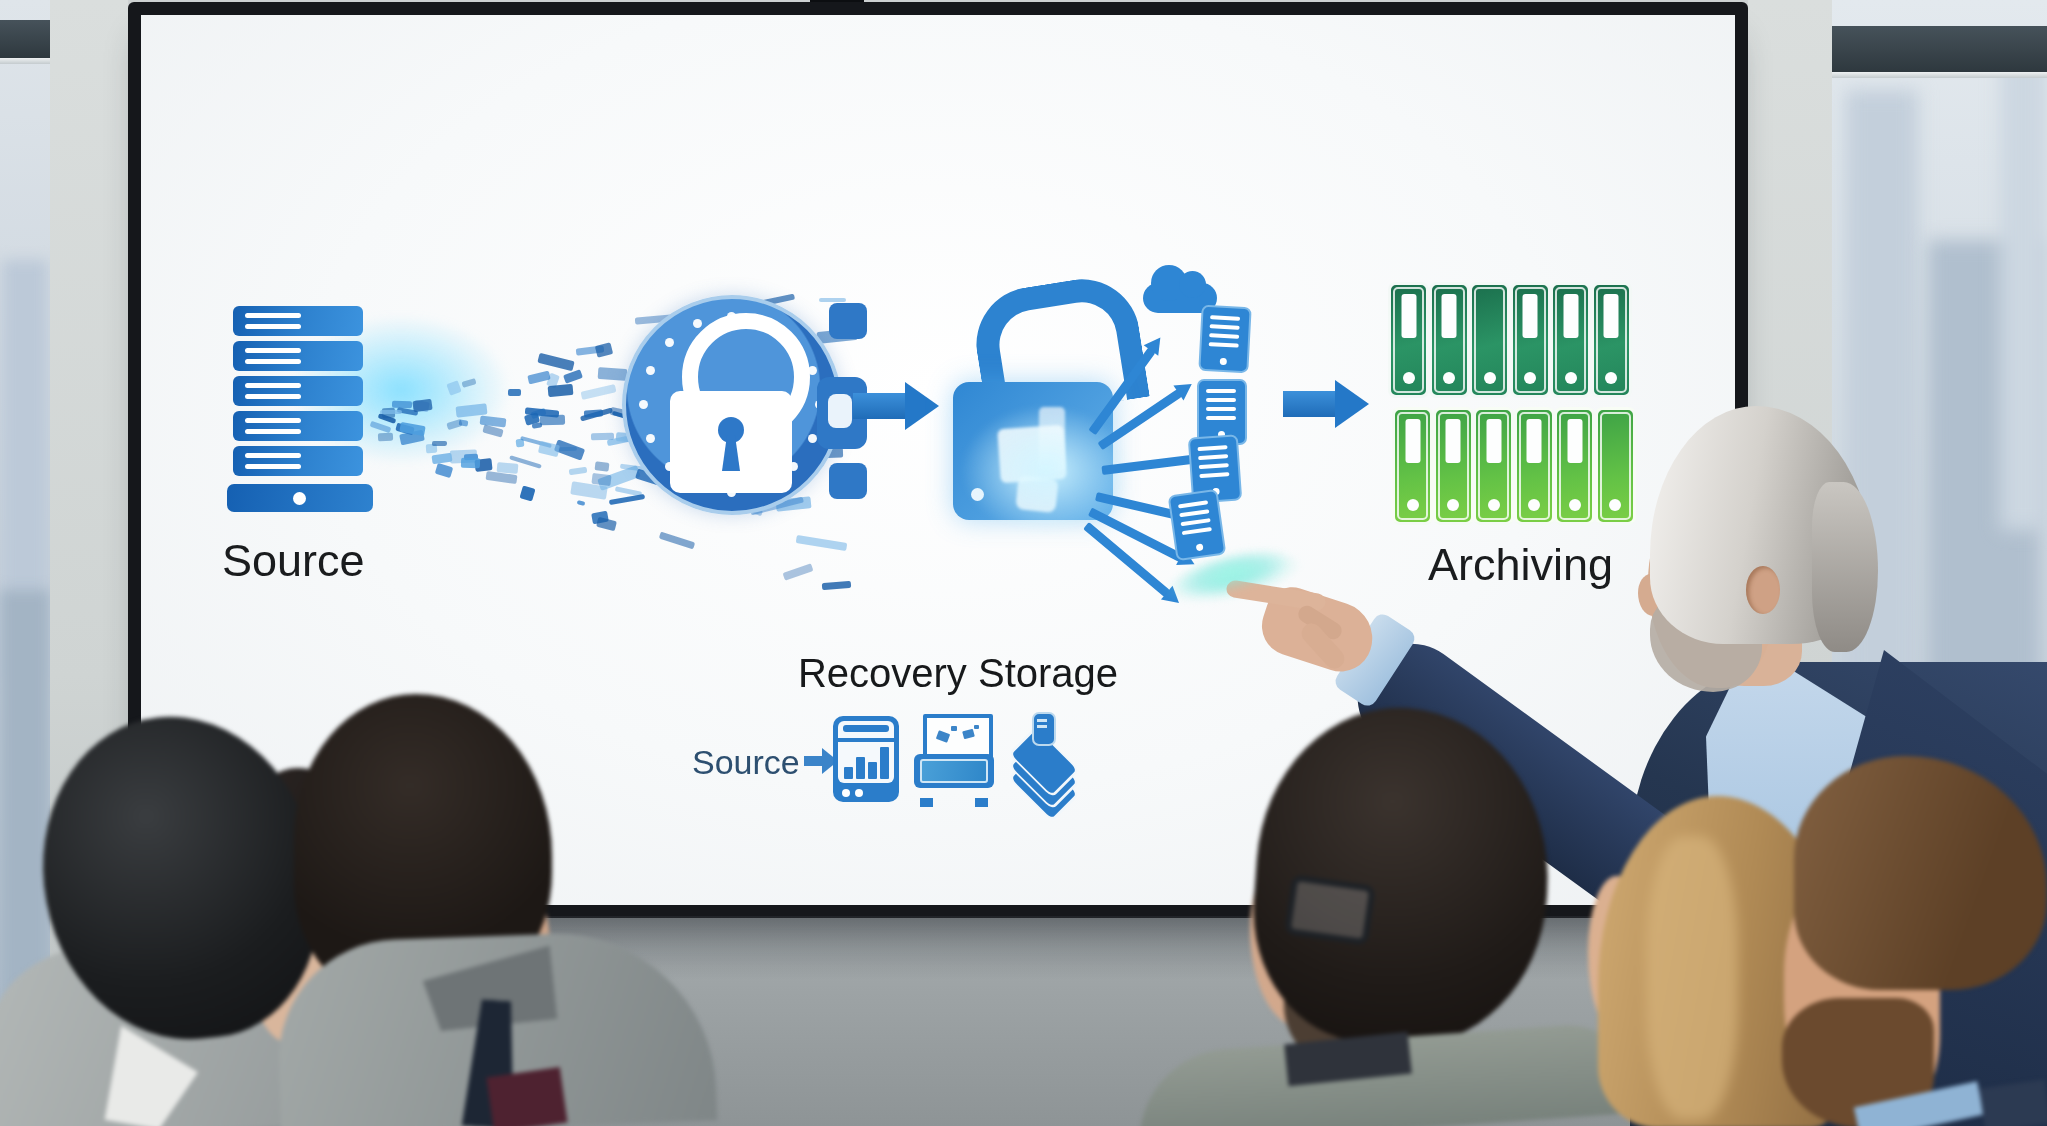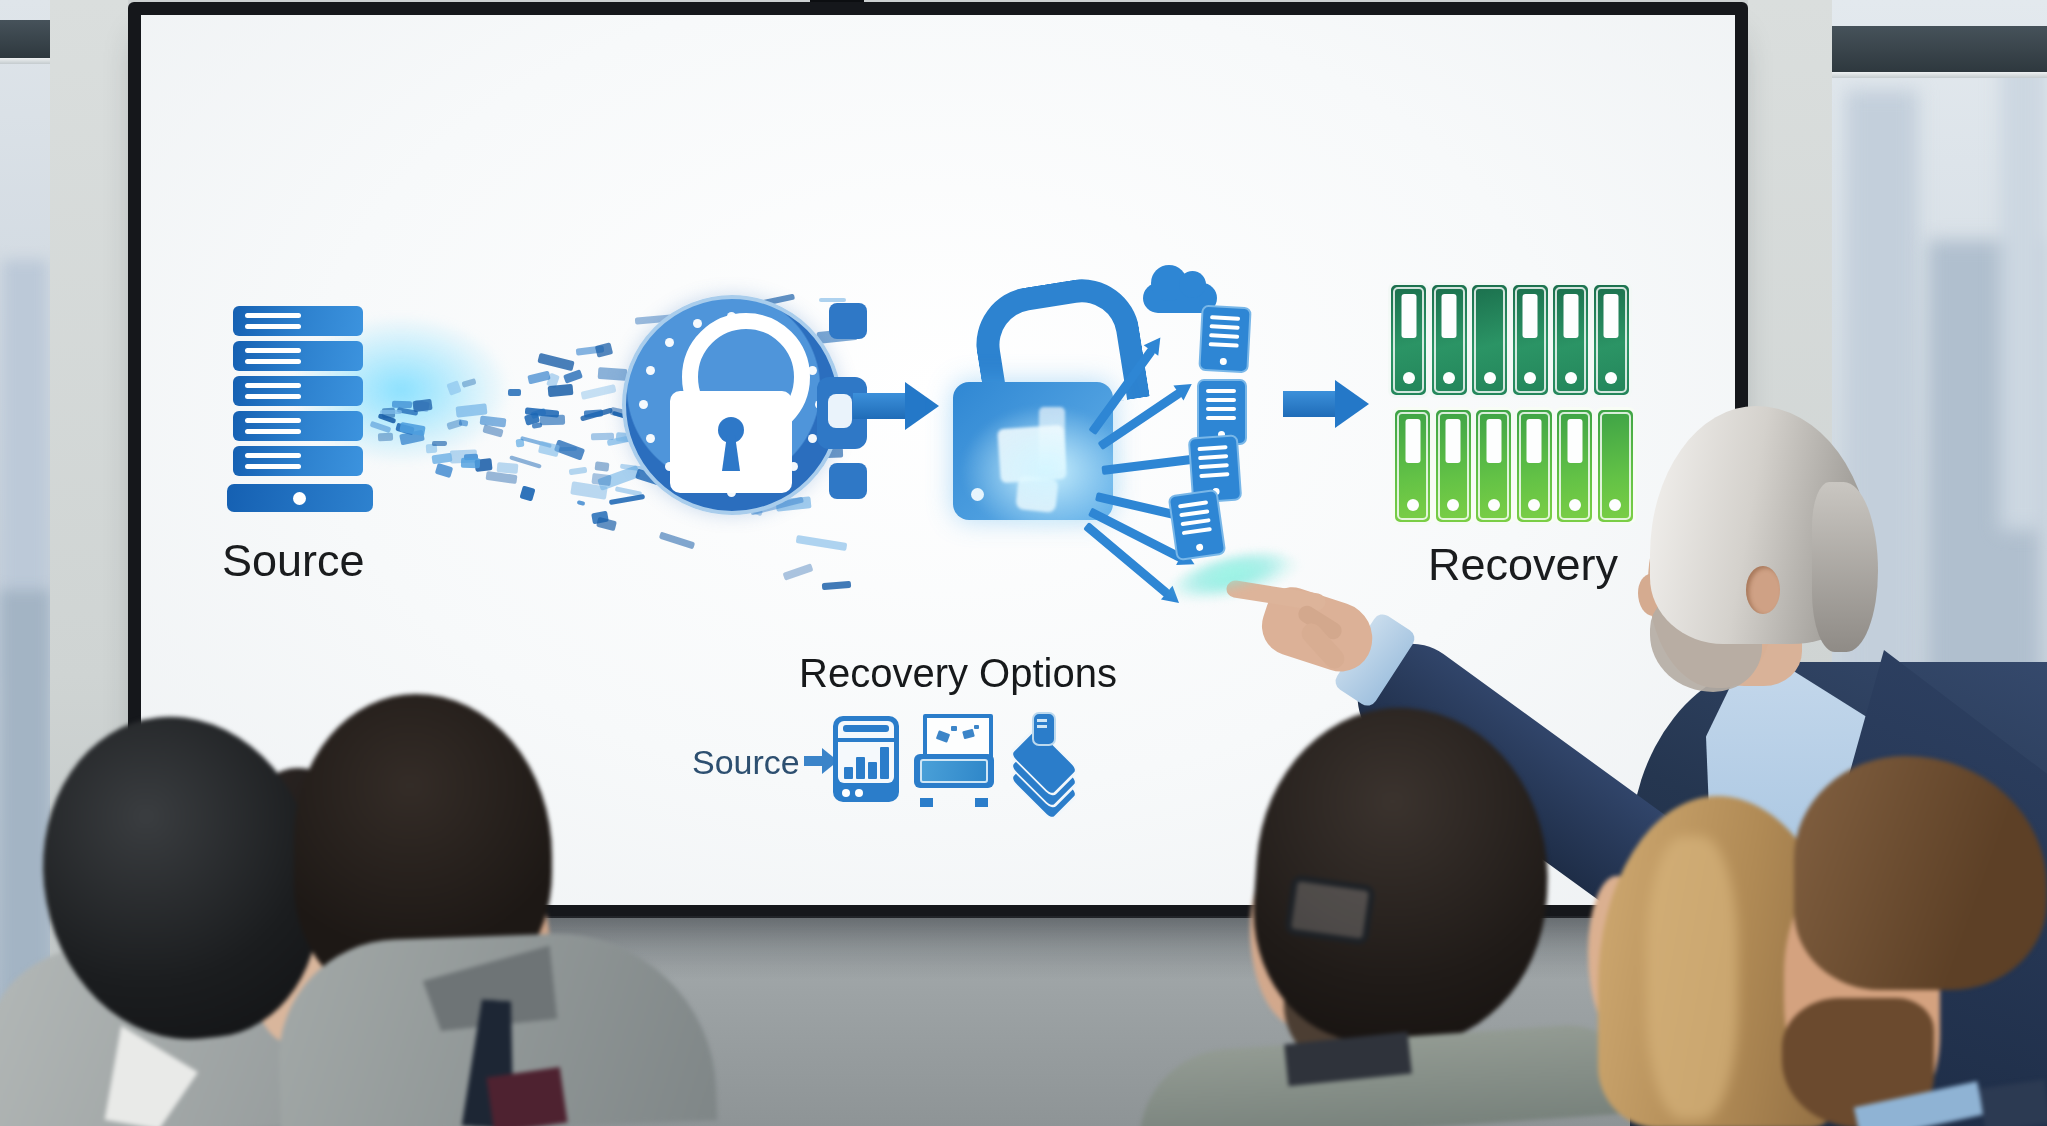--- a/index.html
+++ b/index.html
@@ -427,22 +427,22 @@
             <div class="slot"></div>
             <div class="bdot"></div>
           </div>
           <div class="binder shade-light" style="left: 1453.5px; top: 392px; height: 112px;">
             <div class="in"></div>
             <div class="bdot"></div>
           </div>
         </div>
 
       <div class="p lbl" style="left:81px;top:520px;">Source</div>
-      <div class="p lbl" style="left:1287px;top:524px;">Recovery</div>
-      <div class="p rec-title" style="left:607px;top:636px;width:420px;">Recovery Options</div>
+      <div class="p lbl" style="left:1287px;top:524px;">Archiving</div>
+      <div class="p rec-title" style="left:607px;top:636px;width:420px;">Recovery Storage</div>
 
       <div class="p rec-src" style="left:551px;top:728px;">Source</div>
       <div class="p sarrow" style="left:663px;top:733px;">
         <div class="sh"></div>
           <div class="hd"></div>
       </div>
       <div class="p ric1">
         <div class="pane">
           <div class="hb"></div>
             <div class="dv"></div>

